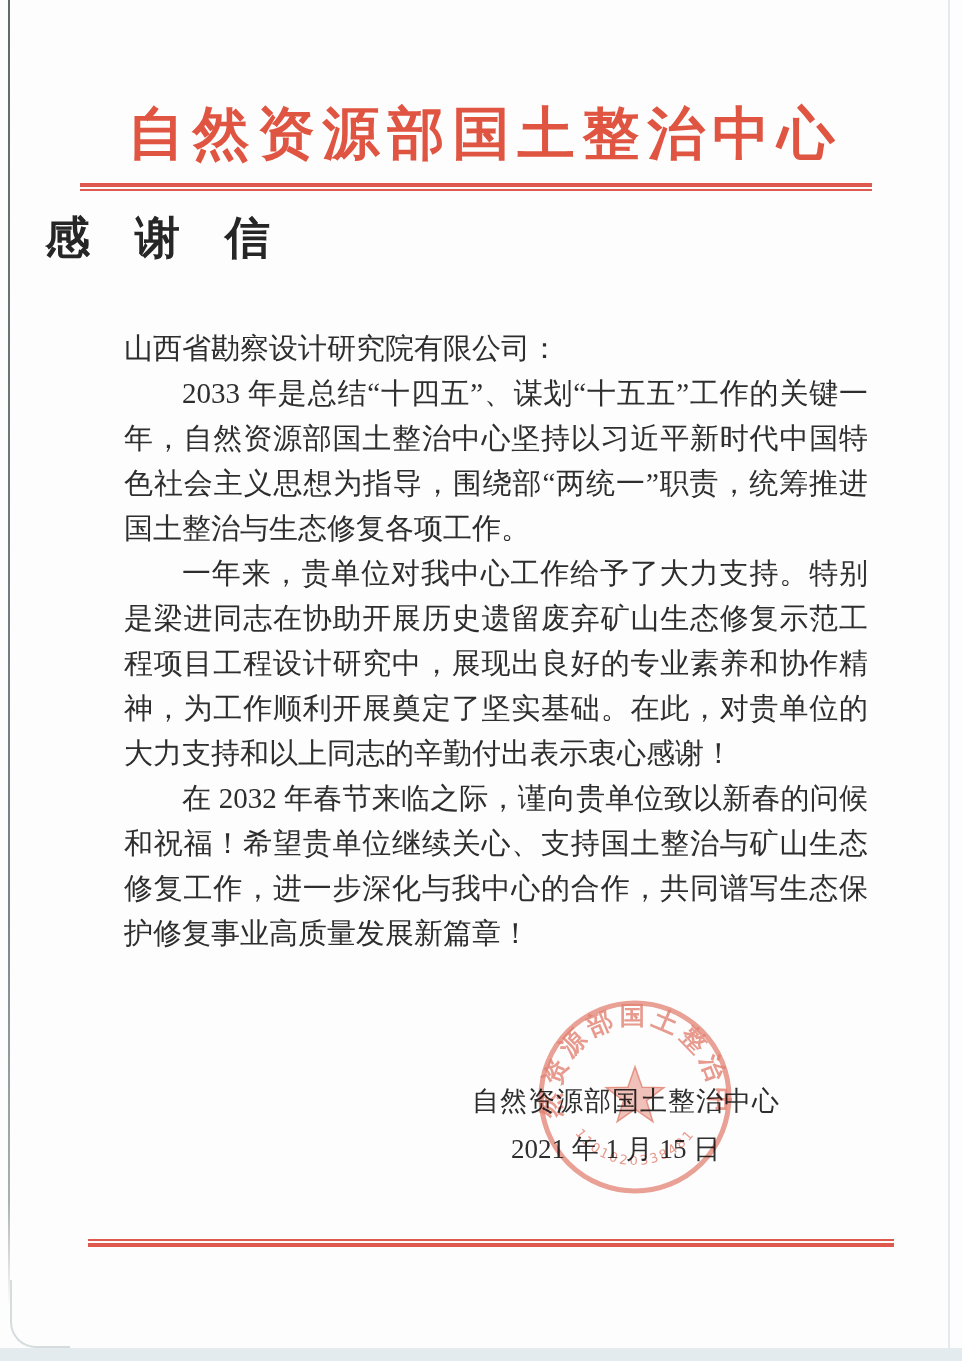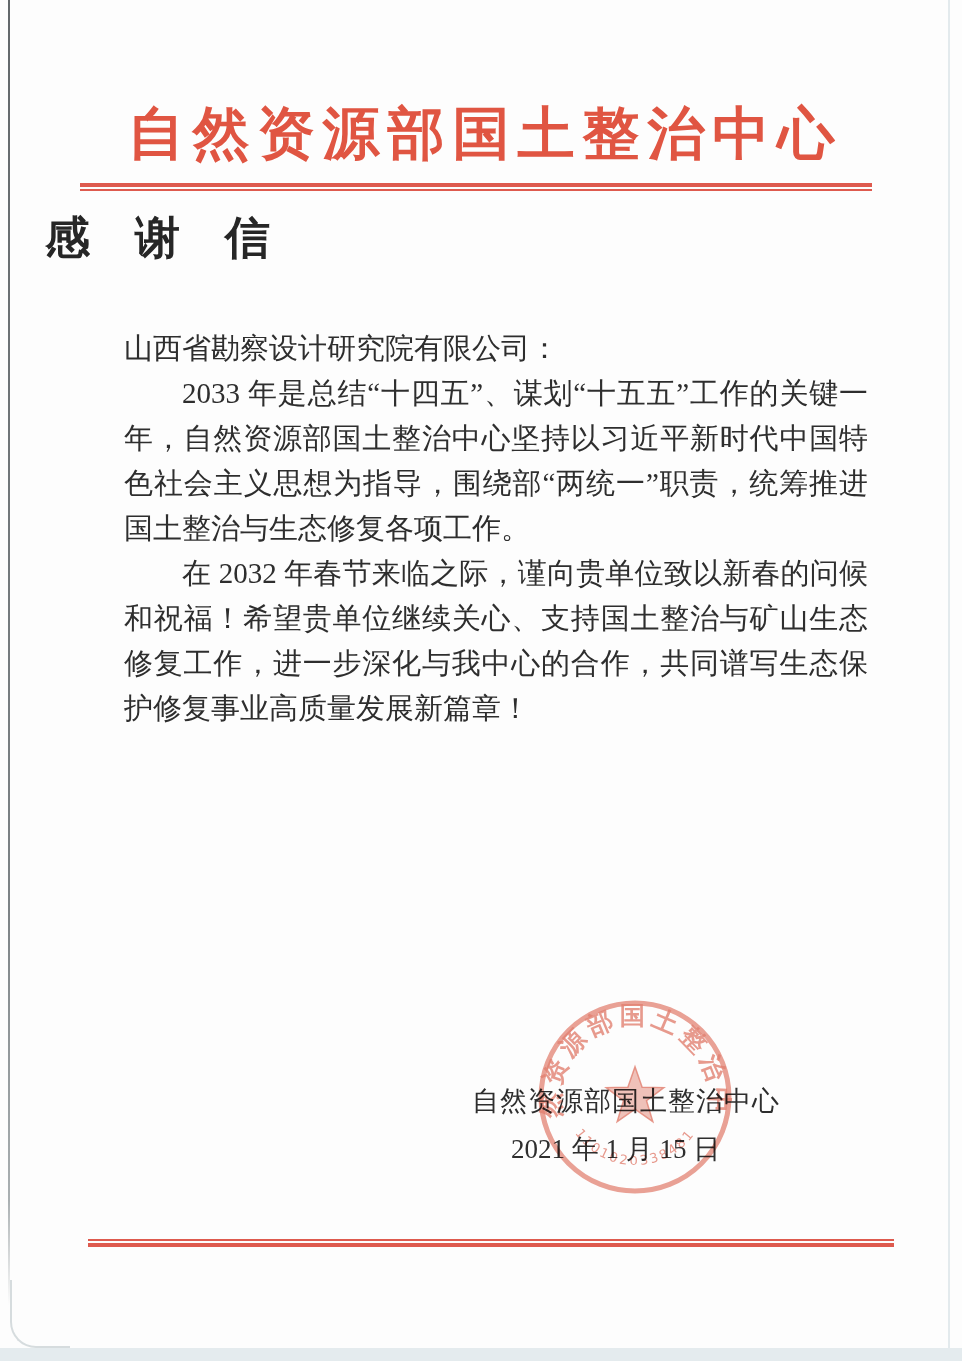--- a/index.html
+++ b/index.html
@@ -99,20 +99,21 @@
     <div class="thick"></div>
     <div class="gap"></div>
     <div class="thin"></div>
   </div>
 
   <div class="letter-title">感谢信</div>
 
   <div class="letter-body">
     <p>山西省勘察设计研究院有限公司：</p>
     <p class="indent">2033 年是总结“十四五”、谋划“十五五”工作的关键一年，自然资源部国土整治中心坚持以习近平新时代中国特色社会主义思想为指导，围绕部“两统一”职责，统筹推进国土整治与生态修复各项工作。</p>
+    <p class="indent">一年来，贵单位对我中心工作给予了大力支持。特别是梁进同志在协助开展历史遗留废弃矿山生态修复示范工程项目工程设计研究中，展现出良好的专业素养和协作精神，为工作顺利开展奠定了坚实基础。在此，对贵单位的大力支持和以上同志的辛勤付出表示衷心感谢！</p>
     <p class="indent">在 2032 年春节来临之际，谨向贵单位致以新春的问候和祝福！希望贵单位继续关心、支持国土整治与矿山生态修复工作，进一步深化与我中心的合作，共同谱写生态保护修复事业高质量发展新篇章！</p>
   </div>
 
   <div class="sig-org">自然资源部国土整治中心</div>
 
   <div class="sig-date">2021 年 1 月 15 日</div>
 
   <svg class="seal" viewBox="0 0 200 200" xmlns="http://www.w3.org/2000/svg">
     <defs>
       <path id="sealTopArc" d="M 30,130 A 75,75 0 1 1 170,130" fill="none"></path>

